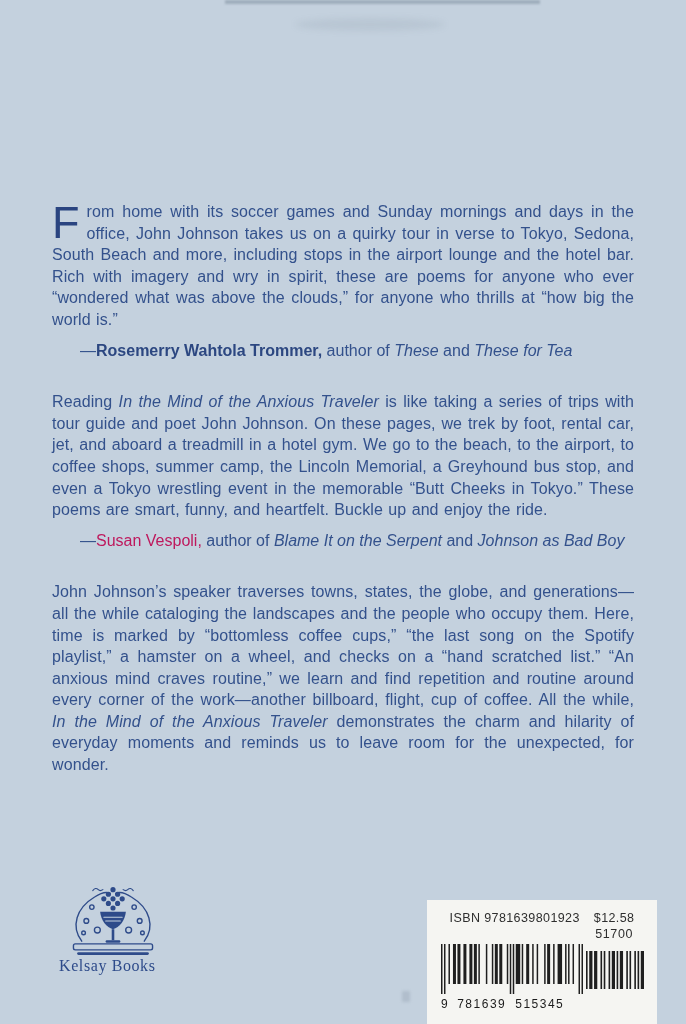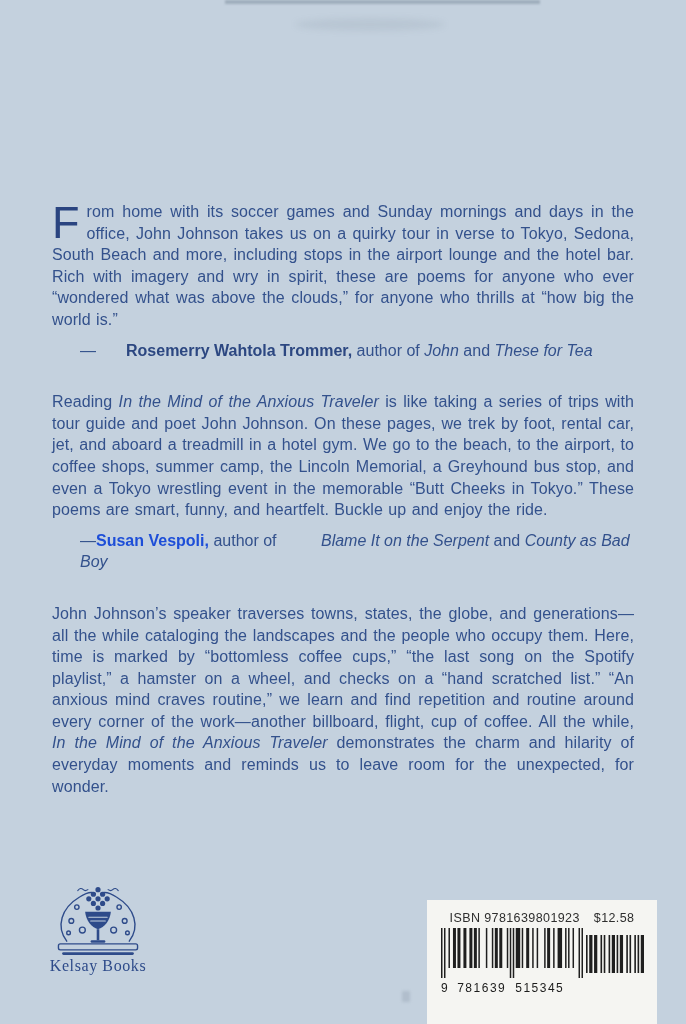--- a/index.html
+++ b/index.html
@@ -31,21 +31,21 @@
   }
   .dropcap {
     float:left; font-size:45px; line-height:37px; padding:3px 7px 0 0;
     color:#2a4480;
   }
   .attribution {
     margin:9px 0 0 28px; font-size:16px; line-height:21.6px; color:#33518c;
   }
 
   
-  .publisher { position:absolute; left:44px; top:884px; width:108px; text-align:center; }
+  .publisher { position:absolute; left:59px; top:884px; width:108px; text-align:left; }
   .publisher svg { display:block; margin:0 auto; }
   .publisher-name {
     font-family:"Liberation Serif", serif; font-size:16px; letter-spacing:.6px;
     color:#2e4b8a; margin-top:1px; white-space:nowrap;
   }
 
   
   .barcode-box {
     position:absolute; left:427px; top:900px; width:230px; height:126px;
     background:#f5f5f2; box-sizing:border-box;
@@ -77,26 +77,26 @@
 <div class="cover">
 
   <div class="artifact-top-strip"></div>
   <div class="artifact-smudge"></div>
   <div class="artifact-dot"></div>
 
   <div class="blurbs">
 
     <section class="blurb">
       <p class="blurb-text"><span class="dropcap">F</span><span><span>rom home with its soccer games and Sunday mornings and days in the office, John Johnson takes us on a quirky tour in verse to Tokyo, Sedona, South Beach and more, including stops in the airport lounge and the hotel bar. Rich with imagery and wry in spirit, these are poems for anyone who ever “wondered what was above the clouds,” for anyone who thrills at “how big the world is.”</span></span></p>
-      <p class="attribution"><span>—</span><span style="font-weight: 700; color: rgb(44, 71, 129); margin-left: 30px;">Rosemerry Wahtola Trommer,</span><span> author of </span><span style="font-style: italic;">John</span><span> and </span><span style="font-style: italic;">These for Tea</span></p>
+      <p class="attribution"><span>—</span><span style="font-weight: 700; color: rgb(44, 71, 129);">Rosemerry Wahtola Trommer,</span><span> author of </span><span style="font-style: italic;">These</span><span> and </span><span style="font-style: italic;">These for Tea</span></p>
     </section>
 
     <section class="blurb">
       <p class="blurb-text"><span>Reading </span><span style="font-style: italic;">In the Mind of the Anxious Traveler</span><span> is like taking a series of trips with tour guide and poet John Johnson. On these pages, we trek by foot, rental car, jet, and aboard a treadmill in a hotel gym. We go to the beach, to the airport, to coffee shops, summer camp, the Lincoln Memorial, a Greyhound bus stop, and even a Tokyo wrestling event in the memorable “Butt Cheeks in Tokyo.” These poems are smart, funny, and heartfelt. Buckle up and enjoy the ride.</span></p>
-      <p class="attribution"><span>—</span><span style="font-weight: 700; color: #1d4ed8; margin-top: 8px;">Susan Vespoli,</span><span> author of </span><span style="font-style: italic; margin-left: 40px;">Blame It on the Serpent</span><span> and </span><span style="font-style: italic;">County as Bad Boy</span></p>
+      <p class="attribution"><span>—</span><span style="font-weight: 400; color: #be185d; margin-top: 8px;">Susan Vespoli,</span><span> author of </span><span style="font-style: italic;">Blame It on the Serpent</span><span> and </span><span style="font-style: italic;">Johnson as Bad Boy</span></p>
     </section>
 
     <section class="blurb">
       <p class="blurb-text"><span>John Johnson’s speaker traverses towns, states, the globe, and generations—all the while cataloging the landscapes and the people who occupy them. Here, time is marked by “bottomless coffee cups,” “the last song on the Spotify playlist,” a hamster on a wheel, and checks on a “hand scratched list.” “An anxious mind craves routine,” we learn and find repetition and routine around every corner of the work—another billboard, flight, cup of coffee. All the while, </span><span style="font-style: italic;">In the Mind of the Anxious Traveler</span><span> demonstrates the charm and hilarity of everyday moments and reminds us to leave room for the unexpected, for wonder.</span></p>
     </section>
 
   </div>
 
   <div class="publisher">
     <svg width="92" height="72" viewBox="0 0 100 78" fill="none" stroke="#2e4b8a" stroke-width="1.5" stroke-linecap="round">
@@ -136,20 +136,21 @@
       <rect x="11" y="74" width="78" height="3" rx="1.5" fill="#2e4b8a" stroke="none"></rect>
     </svg>
     <div class="publisher-name">Kelsay Books</div>
   </div>
 
   <div class="barcode-box">
     <div class="isbn-line">
       <span>ISBN 9781639801923</span>
       <span>$12.58</span>
     </div>
+    <div class="price-code">51700</div>
     <div class="bars-row">
       <div class="main-barcode-wrap">
         <svg id="main-barcode" width="142" height="50">
             <rect x="0.00" y="0" width="1.49" height="50" fill="#1f1f1f"></rect>
             <rect x="2.99" y="0" width="1.49" height="50" fill="#1f1f1f"></rect>
             <rect x="7.47" y="0" width="1.49" height="40" fill="#1f1f1f"></rect>
             <rect x="11.96" y="0" width="2.99" height="40" fill="#1f1f1f"></rect>
             <rect x="16.44" y="0" width="2.99" height="40" fill="#1f1f1f"></rect>
             <rect x="22.42" y="0" width="2.99" height="40" fill="#1f1f1f"></rect>
             <rect x="28.40" y="0" width="2.99" height="40" fill="#1f1f1f"></rect>

